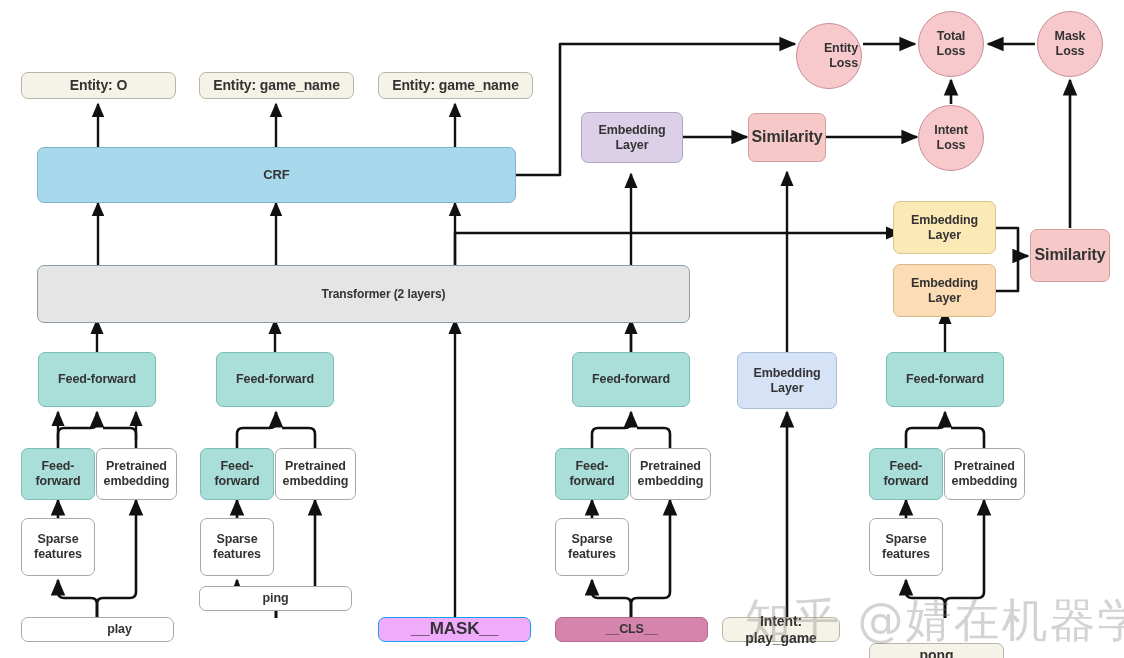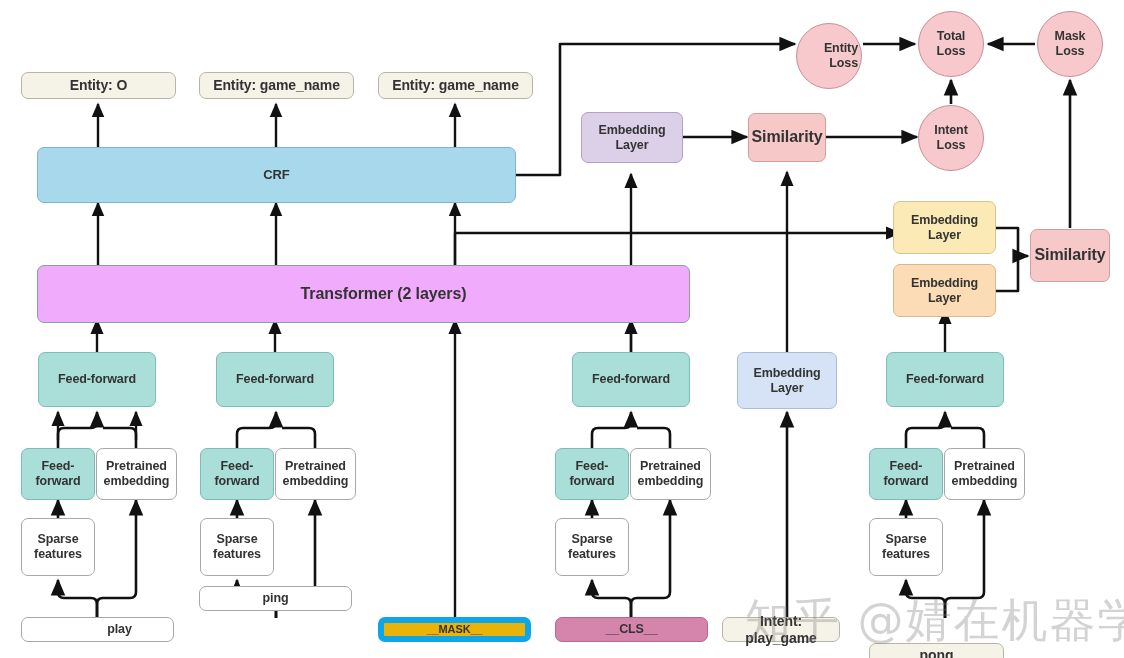--- a/index.html
+++ b/index.html
@@ -53,23 +53,23 @@
     background: #ffffff;
     border: 1px solid #a8a8a8;
     font-size: 12.5px;
   }
   .crf {
     background: #a7d8ec;
     border: 1px solid #7fb4cc;
     font-size: 13px;
   }
   .transformer {
-    background: #f0abfc;
+    background: #e5e5e5;
     border: 1px solid #8b9ea8;
-    font-size: 16px;
+    font-size: 12px;
     padding-left: 43px;
   }
   .ff {
     background: #a9ded9;
     border: 1px solid #7bbdb7;
     font-size: 12.5px;
   }
   .emb-purple {
     background: #dccfe8;
     border: 1px solid #b3a2c4;
@@ -93,23 +93,23 @@
   .sim {
     background: #f7c8c8;
     border: 1px solid #d49e9e;
     font-size: 16px;
   }
   .loss {
     background: #f7c9cd;
     font-size: 12.5px;
   }
   .mask-tok {
-    background: #eab308;
-    border: 6px solid #0ea5e9;
-    font-size: 11px;
+    background: #f0abfc;
+    border: 1px solid #0ea5e9;
+    font-size: 17px;
   }
   .cls-tok {
     background: #d584ac;
     border: 1px solid #b36a8e;
     font-size: 12.5px;
   }
   .watermark {
     position: absolute;
     z-index: 6;
     color: rgba(120,120,120,0.33);

